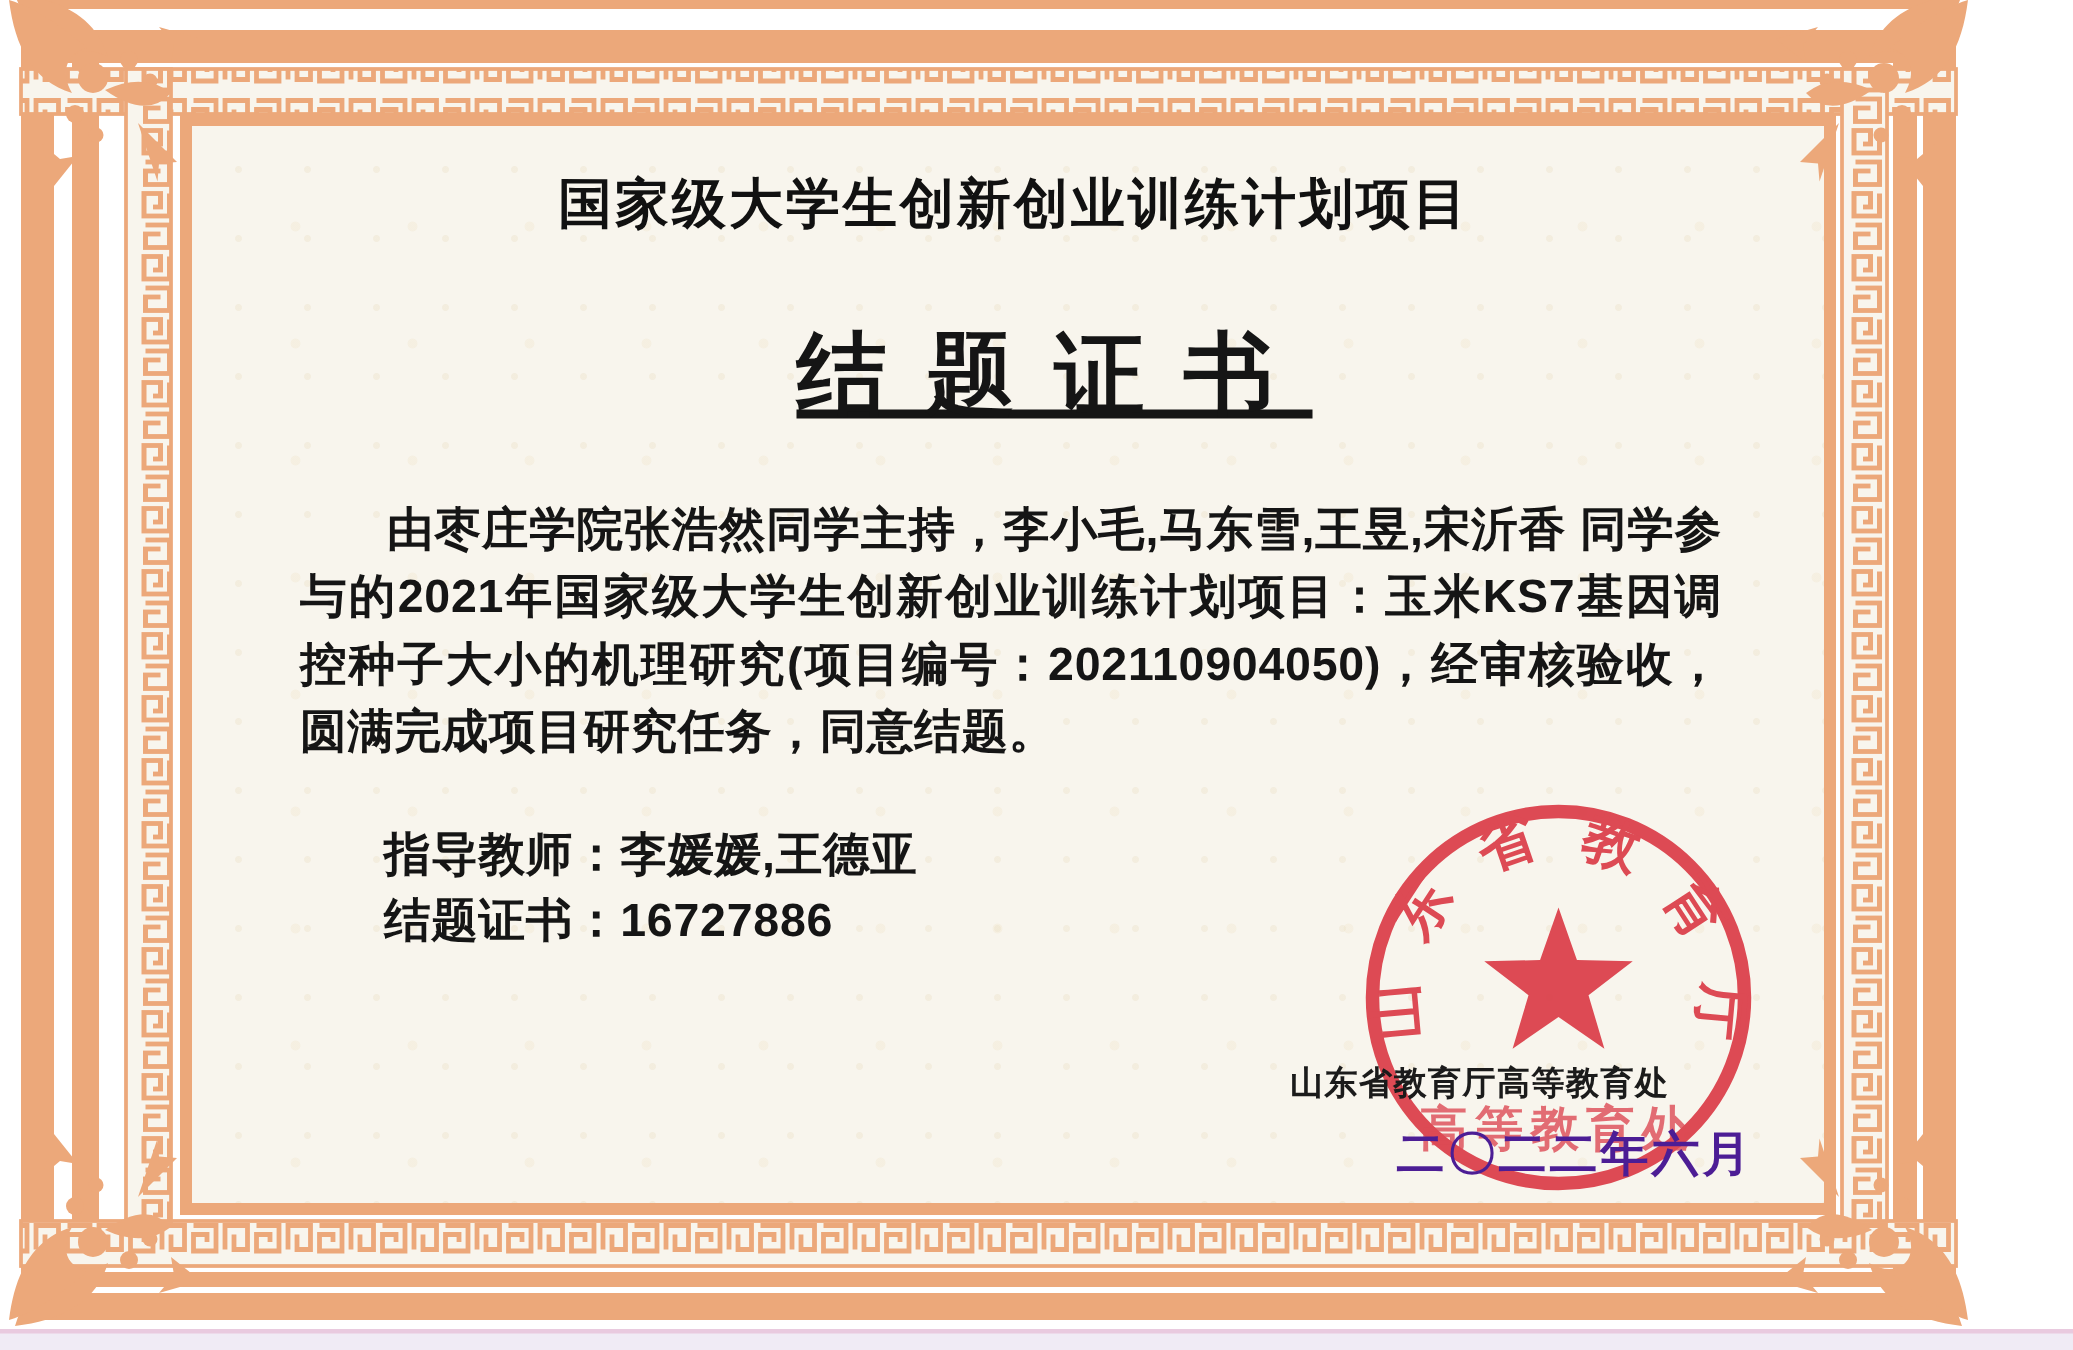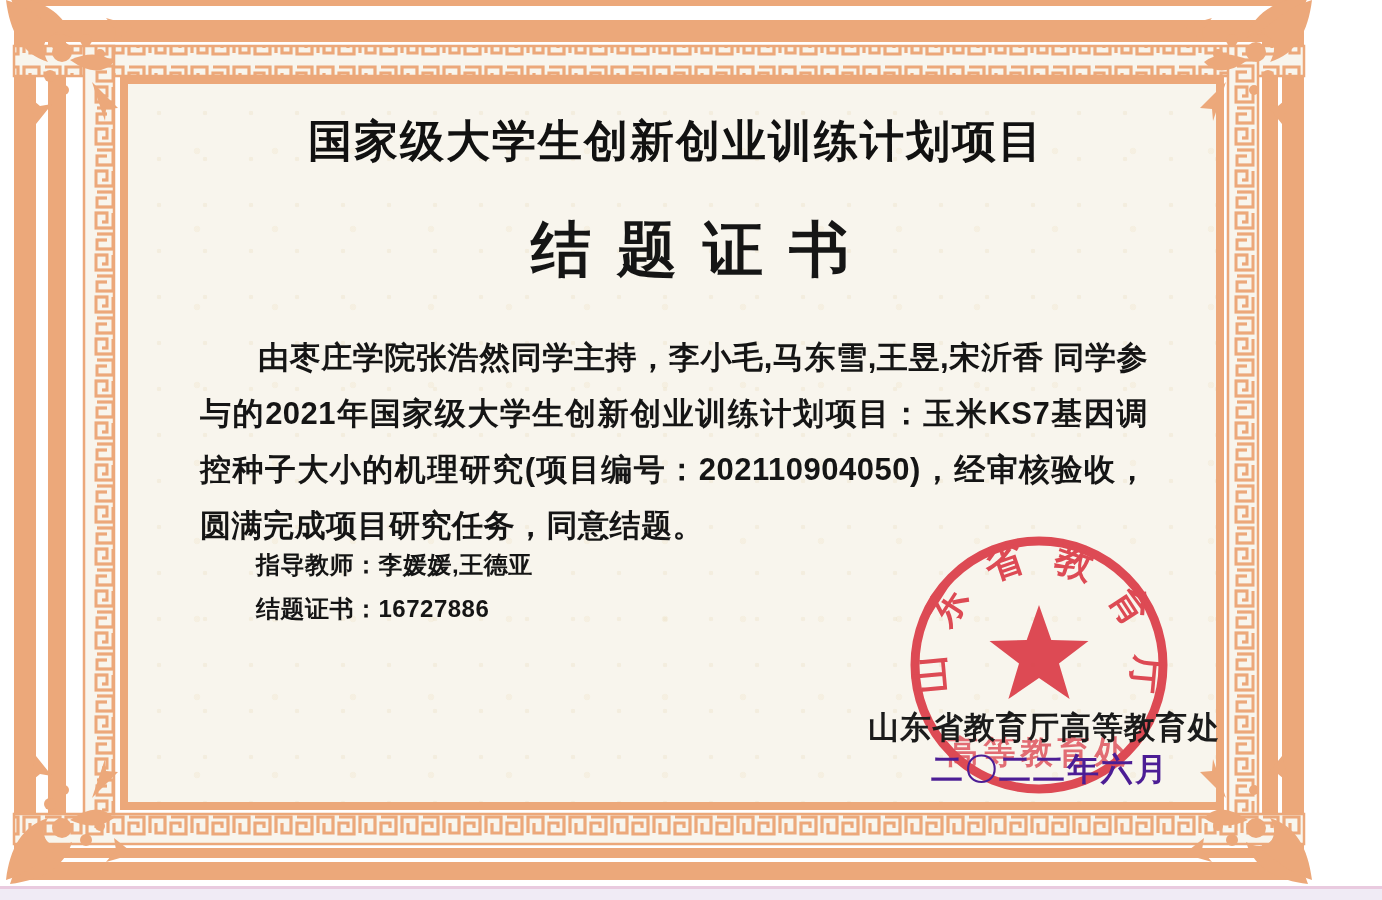--- a/index.html
+++ b/index.html
@@ -16,45 +16,45 @@
       radial-gradient(rgba(235,224,198,0.38) 2px, transparent 2.6px),
       radial-gradient(rgba(242,234,214,0.5) 3px, transparent 3.6px);
     background-size:46px 46px,78px 78px;
     background-position:8px 6px,30px 28px;
     z-index:0;
   }
   .frame-svg{position:absolute;left:0;top:0;z-index:1;}
   .content{position:absolute;inset:0;z-index:2;}
   .program-title{
     position:absolute;left:136px;top:112px;width:1080px;margin:0;
-    text-align:center;font-size:44px;font-weight:bold;letter-spacing:2px;
+    text-align:center;font-size:36px;font-weight:bold;letter-spacing:2px;
     color:#111;
   }
   .cert-title{
     position:absolute;left:150px;top:210px;width:1080px;margin:0;
     text-align:center;font-size:60px;font-weight:bold;
     letter-spacing:26px;padding-left:26px;box-sizing:border-box;
-    font-family:"DejaVu Serif",serif;color:#151515;
+    font-family:"DejaVu Serif",serif;color:#151515;text-decoration:underline;
   }
   .body-text{
     position:absolute;left:200px;top:330px;width:948px;margin:0;
-    font-size:31px;line-height:56px;font-weight:bold;color:#151515;
+    font-size:31px;line-height:45px;font-weight:bold;color:#151515;
     text-indent:58px;letter-spacing:0.5px;text-align:justify;
   }
-  .kv-row{position:absolute;left:256px;font-size:24px;font-weight:bold;color:#151515;letter-spacing:0.5px;}
+  .kv-row{position:absolute;left:256px;font-size:31px;font-weight:bold;color:#151515;letter-spacing:0.5px;}
   .kv-advisor{top:549px;}
   .kv-certno{top:593px;}
   .seal-svg{position:absolute;left:898px;top:524px;z-index:2;opacity:0.93;}
   .seal-ring{fill:none;stroke:#DB3E49;stroke-width:9px;}
   .star{fill:#DB3E49;}
   .seal-arc-char{font-size:38px;font-weight:bold;fill:#DB3E49;font-family:"Liberation Sans",sans-serif;}
   .seal-inner{font-size:32px;font-weight:bold;fill:#DB3E49;letter-spacing:5px;opacity:0.8;font-family:"Liberation Sans",sans-serif;}
   .issuer-dept{
     position:absolute;left:860px;top:707px;width:360px;z-index:3;
-    text-align:right;font-size:31px;font-weight:bold;letter-spacing:1px;color:#1b1b1b;
+    text-align:left;font-size:22px;font-weight:bold;letter-spacing:1px;color:#1b1b1b;
   }
   .issue-date{
     position:absolute;left:880px;top:748px;width:340px;z-index:3;
     text-align:center;font-size:32px;font-weight:bold;letter-spacing:2px;color:#4c1d95;
   }
   .bottom-strip{
     position:absolute;left:0;top:886px;width:1382px;height:14px;z-index:4;
     background:#F0EBF5;border-top:3px solid #E9CADF;box-sizing:border-box;
   }
 </style>

